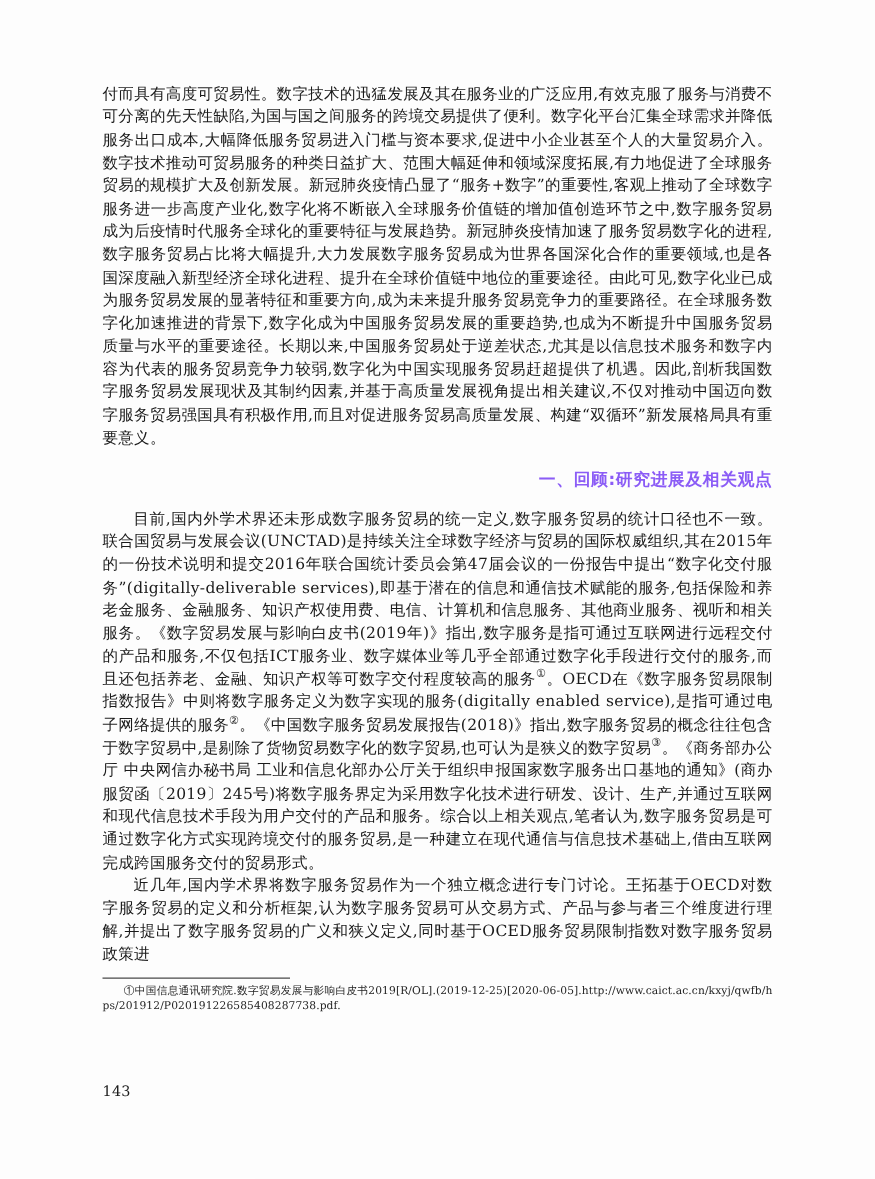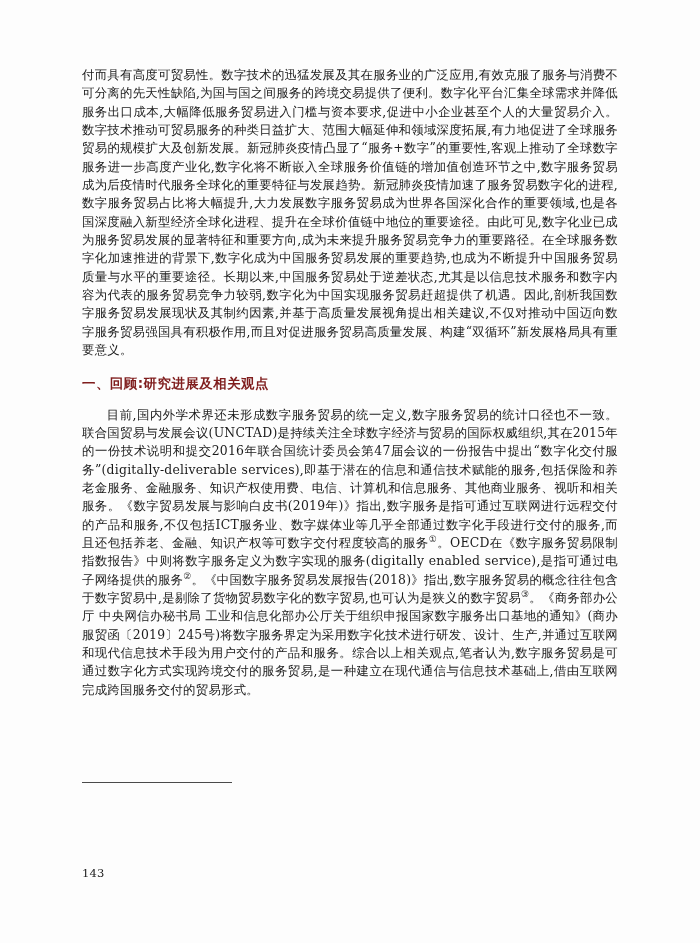--- a/index.html
+++ b/index.html
@@ -34,25 +34,25 @@
     letter-spacing: 0.02em;
     color: #1a1a1a;
   }
   .para.indent {
     text-indent: 2em;
   }
   .section-heading {
     font-family: "DejaVu Sans", "Liberation Sans", sans-serif;
     font-size: 13.4px;
     font-weight: bold;
-    text-align: left;
+    text-align: right;
     margin: 0;
     padding: 15px 0 13px 0;
     letter-spacing: 0.04em;
-    color: #7f1d1d;
+    color: #8b5cf6;
   }
   .footnotes {
     position: absolute;
     left: 82px;
     top: 782px;
     width: 536px;
   }
   .fn-rule {
     width: 150px;
     height: 0;
@@ -90,22 +90,24 @@
 <div id="page">
 
   <div id="content">
 
     <p class="para">付而具有高度可贸易性。数字技术的迅猛发展及其在服务业的广泛应用,有效克服了服务与消费不可分离的先天性缺陷,为国与国之间服务的跨境交易提供了便利。数字化平台汇集全球需求并降低服务出口成本,大幅降低服务贸易进入门槛与资本要求,促进中小企业甚至个人的大量贸易介入。数字技术推动可贸易服务的种类日益扩大、范围大幅延伸和领域深度拓展,有力地促进了全球服务贸易的规模扩大及创新发展。新冠肺炎疫情凸显了“服务+数字”的重要性,客观上推动了全球数字服务进一步高度产业化,数字化将不断嵌入全球服务价值链的增加值创造环节之中,数字服务贸易成为后疫情时代服务全球化的重要特征与发展趋势。新冠肺炎疫情加速了服务贸易数字化的进程,数字服务贸易占比将大幅提升,大力发展数字服务贸易成为世界各国深化合作的重要领域,也是各国深度融入新型经济全球化进程、提升在全球价值链中地位的重要途径。由此可见,数字化业已成为服务贸易发展的显著特征和重要方向,成为未来提升服务贸易竞争力的重要路径。在全球服务数字化加速推进的背景下,数字化成为中国服务贸易发展的重要趋势,也成为不断提升中国服务贸易质量与水平的重要途径。长期以来,中国服务贸易处于逆差状态,尤其是以信息技术服务和数字内容为代表的服务贸易竞争力较弱,数字化为中国实现服务贸易赶超提供了机遇。因此,剖析我国数字服务贸易发展现状及其制约因素,并基于高质量发展视角提出相关建议,不仅对推动中国迈向数字服务贸易强国具有积极作用,而且对促进服务贸易高质量发展、构建“双循环”新发展格局具有重要意义。</p>
 
     <h2 class="section-heading">一、回顾:研究进展及相关观点</h2>
 
     <p class="para indent"><span>目前,国内外学术界还未形成数字服务贸易的统一定义,数字服务贸易的统计口径也不一致。联合国贸易与发展会议(UNCTAD)是持续关注全球数字经济与贸易的国际权威组织,其在2015年的一份技术说明和提交2016年联合国统计委员会第47届会议的一份报告中提出“数字化交付服务”(digitally-deliverable services),即基于潜在的信息和通信技术赋能的服务,包括保险和养老金服务、金融服务、知识产权使用费、电信、计算机和信息服务、其他商业服务、视听和相关服务。《数字贸易发展与影响白皮书(2019年)》指出,数字服务是指可通过互联网进行远程交付的产品和服务,不仅包括ICT服务业、数字媒体业等几乎全部通过数字化手段进行交付的服务,而且还包括养老、金融、知识产权等可数字交付程度较高的服务</span><sup class="fn-ref">①</sup><span>。OECD在《数字服务贸易限制指数报告》中则将数字服务定义为数字实现的服务(digitally enabled service),是指可通过电子网络提供的服务</span><sup class="fn-ref">②</sup><span>。《中国数字服务贸易发展报告(2018)》指出,数字服务贸易的概念往往包含于数字贸易中,是剔除了货物贸易数字化的数字贸易,也可认为是狭义的数字贸易</span><sup class="fn-ref">③</sup><span>。《商务部办公厅 中央网信办秘书局 工业和信息化部办公厅关于组织申报国家数字服务出口基地的通知》(商办服贸函〔2019〕245号)将数字服务界定为采用数字化技术进行研发、设计、生产,并通过互联网和现代信息技术手段为用户交付的产品和服务。综合以上相关观点,笔者认为,数字服务贸易是可通过数字化方式实现跨境交付的服务贸易,是一种建立在现代通信与信息技术基础上,借由互联网完成跨国服务交付的贸易形式。</span></p>
 
+    <p class="para indent">近几年,国内学术界将数字服务贸易作为一个独立概念进行专门讨论。王拓基于OECD对数字服务贸易的定义和分析框架,认为数字服务贸易可从交易方式、产品与参与者三个维度进行理解,并提出了数字服务贸易的广义和狭义定义,同时基于OCED服务贸易限制指数对数字服务贸易政策进</p>
 
   </div>
 
   <div class="footnotes">
     <div class="fn-rule"></div>
+    <p class="footnote">①中国信息通讯研究院.数字贸易发展与影响白皮书2019[R/OL].(2019-12-25)[2020-06-05].http://www.caict.ac.cn/kxyj/qwfb/hps/201912/P020191226585408287738.pdf.</p>
   </div>
 
   <div class="page-number">143</div>
 
 </div>
 
 </body></html>

